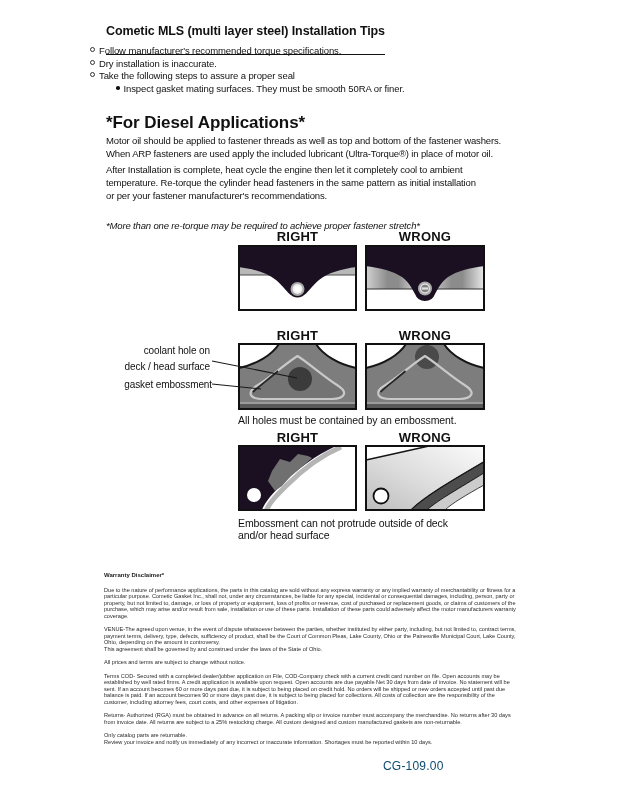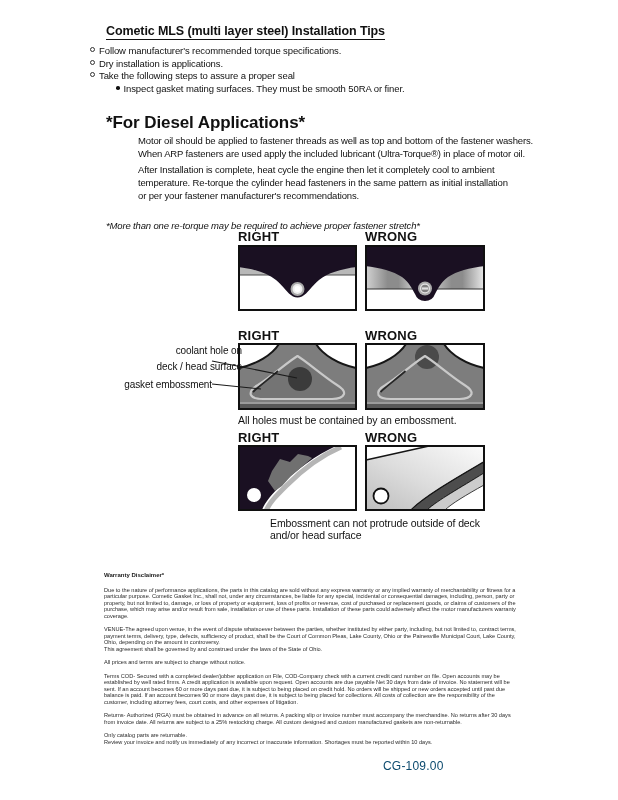--- a/index.html
+++ b/index.html
@@ -1,48 +1,48 @@
 <!DOCTYPE html>
 <html><head>
 <meta charset="utf-8">
 <style>
   html,body{margin:0;padding:0;background:#ffffff;}
   #page{
     position:relative;width:618px;height:800px;background:#ffffff;overflow:hidden;
     font-family:"Liberation Sans","DejaVu Sans",sans-serif;color:#111;
   }
   .abs{position:absolute;}
-  .pre{white-space:pre-line;margin-left:32px;}
+  .pre{white-space:pre-line;}
   .title{
     left:106px;top:24px;font-size:12.5px;font-weight:bold;letter-spacing:-0.1px;
-    border-bottom:1.6px solid #111;padding-bottom:1px;
+    border-bottom:1.6px solid #111;padding-bottom:16px;
   }
   .bullet-line{font-size:9.5px;letter-spacing:-0.1px;white-space:nowrap;}
   .ring{display:inline-block;width:3px;height:3px;border:1px solid #333;border-radius:50%;margin-right:4px;vertical-align:2px;}
   .dot{display:inline-block;width:3.5px;height:3.5px;background:#111;border-radius:50%;margin-right:4px;vertical-align:2px;}
   .diesel-heading{left:106px;top:113px;font-size:17px;font-weight:bold;letter-spacing:-0.1px;}
   .body-par{left:106px;font-size:9.5px;line-height:13px;letter-spacing:-0.15px;width:460px;}
-  .rw-label{font-size:13px;font-weight:bold;text-align:left;letter-spacing:0.2px;}
+  .rw-label{font-size:13px;font-weight:bold;text-align:center;letter-spacing:0.2px;}
   .caption{font-size:10.5px;letter-spacing:-0.1px;}
   .side-label{font-size:10px;line-height:16px;text-align:right;letter-spacing:-0.1px;}
   .warranty{left:104px;top:572px;width:415px;font-size:5.6px;line-height:6.5px;color:#2b2b2b;}
   .warranty h4{font-size:6px;margin:0 0 8px 0;color:#1a1a1a;}
   .warranty p{margin:0 0 7px 0;}
   .footer-code{left:383px;top:759px;font-size:12px;color:#0c4a6e;letter-spacing:0.2px;}
   svg{display:block;}
 </style>
 </head>
 <body>
 
 <div id="page">
 
   <div class="abs title">Cometic MLS (multi layer steel) Installation Tips</div>
 
   <div class="abs bullet-line" style="left:90px;top:45px;"><span class="ring"></span><span>Follow manufacturer's recommended torque specifications.</span></div>
-  <div class="abs bullet-line" style="left:90px;top:57.5px;"><span class="ring"></span><span>Dry installation is applications.</span></div>
+  <div class="abs bullet-line" style="left:90px;top:57.5px;"><span class="ring"></span><span>Dry installation is inaccurate.</span></div>
   <div class="abs bullet-line" style="left:90px;top:70px;"><span class="ring"></span><span>Take the following steps to assure a proper seal</span></div>
   <div class="abs bullet-line" style="left:116px;top:82.5px;"><span class="dot"></span><span>Inspect gasket mating surfaces.  They must be smooth 50RA or finer.</span></div>
 
   <div class="abs diesel-heading">*For Diesel Applications*</div>
   <div class="abs body-par pre" style="top:134px;">Motor oil should be applied to fastener threads as well as top and bottom of the fastener washers.
 When ARP fasteners are used apply the included lubricant (Ultra-Torque®) in place of motor oil.</div>
   <div class="abs body-par pre" style="top:163px;">After Installation is complete, heat cycle the engine then let it completely cool to ambient
 temperature. Re-torque the cylinder head fasteners in the same pattern as initial installation
 or per your fastener manufacturer's recommendations.</div>
   <div class="abs body-par" style="top:219px;font-style:italic;">*More than one re-torque may be required to achieve proper fastener stretch*</div>

